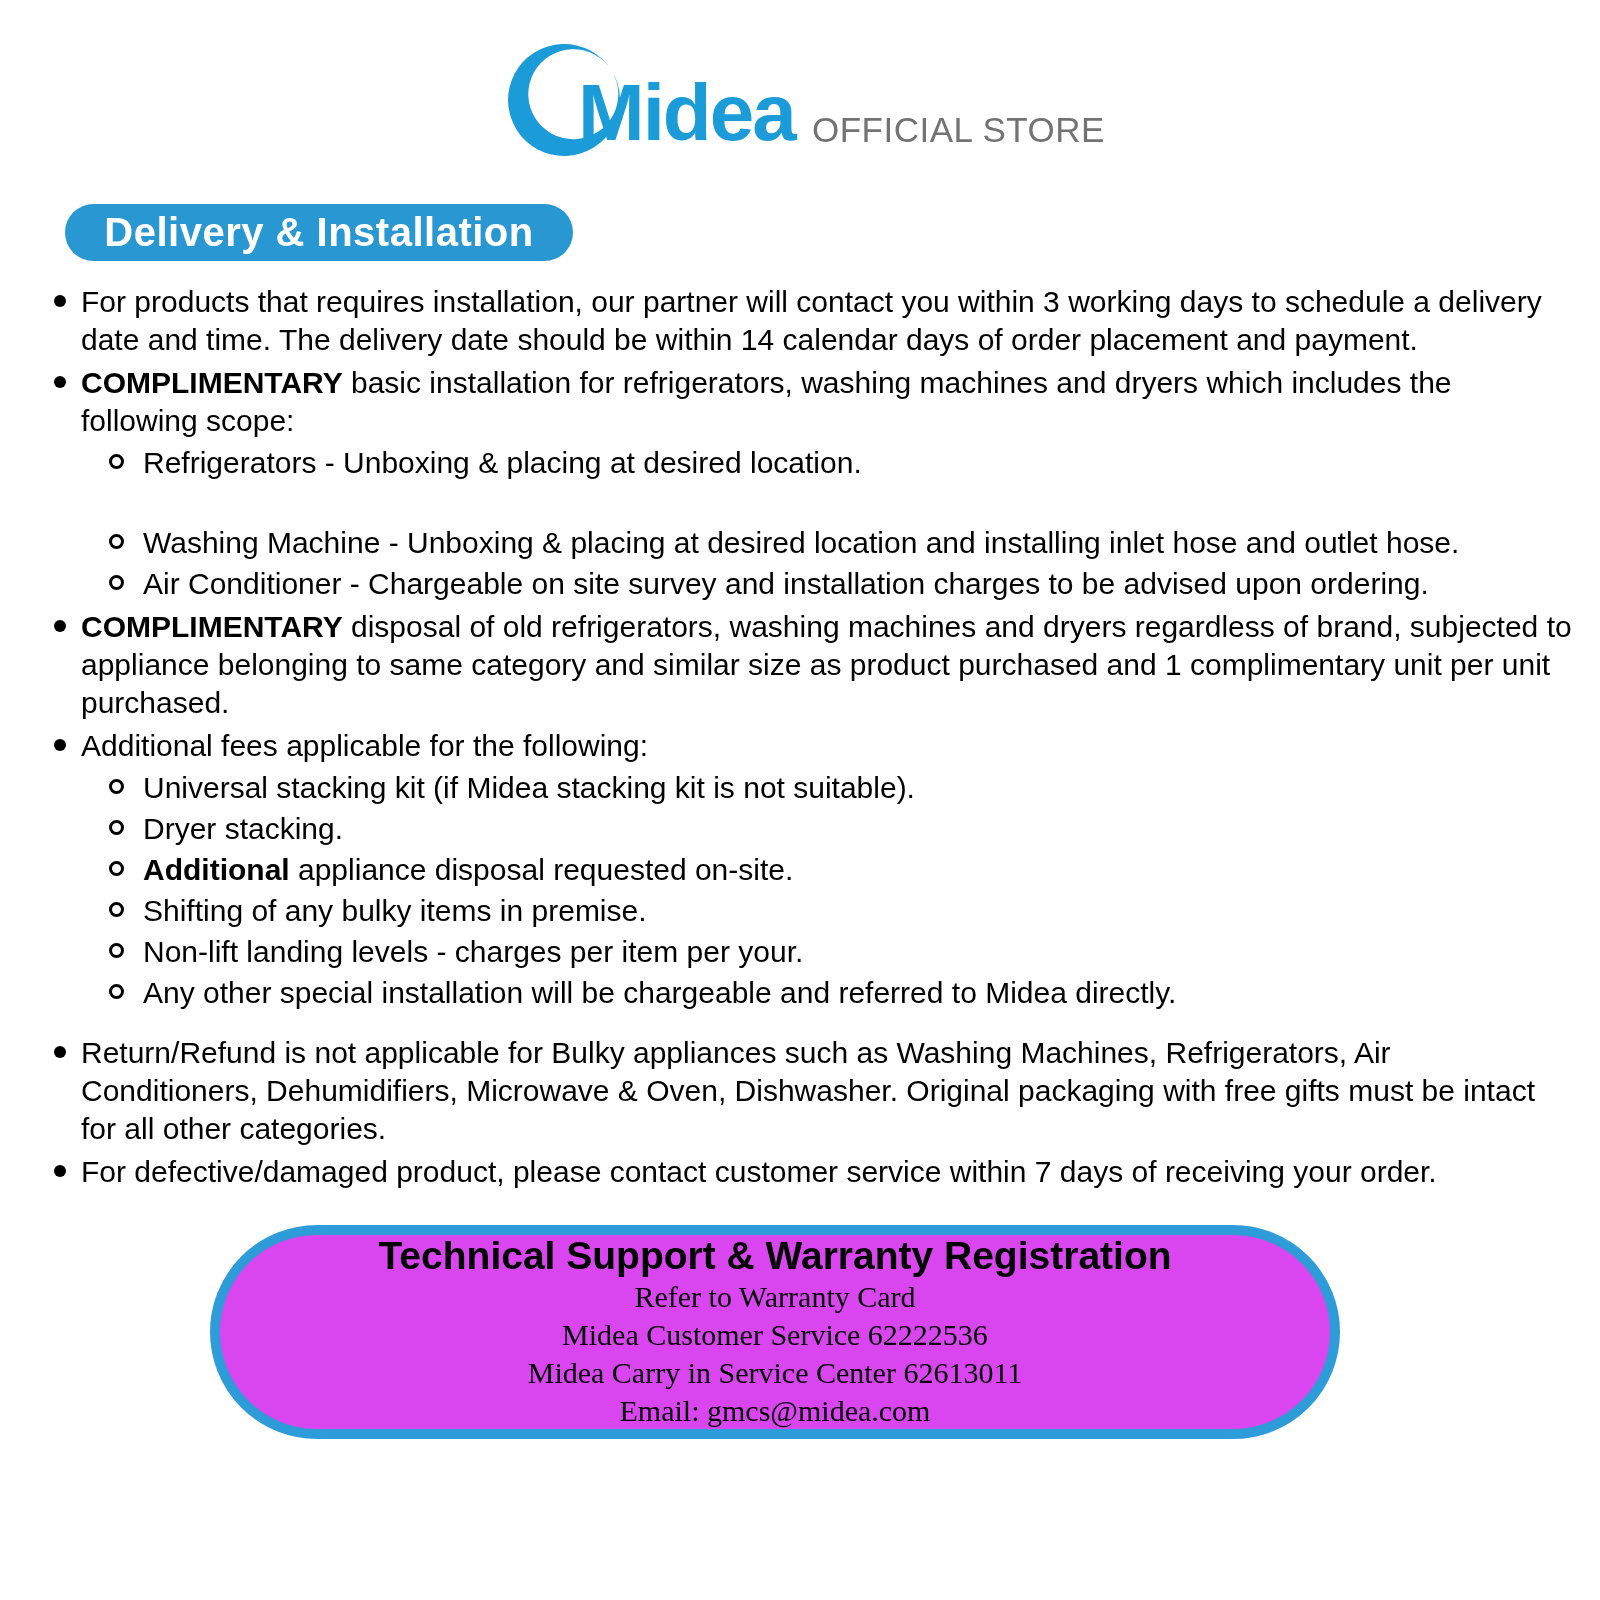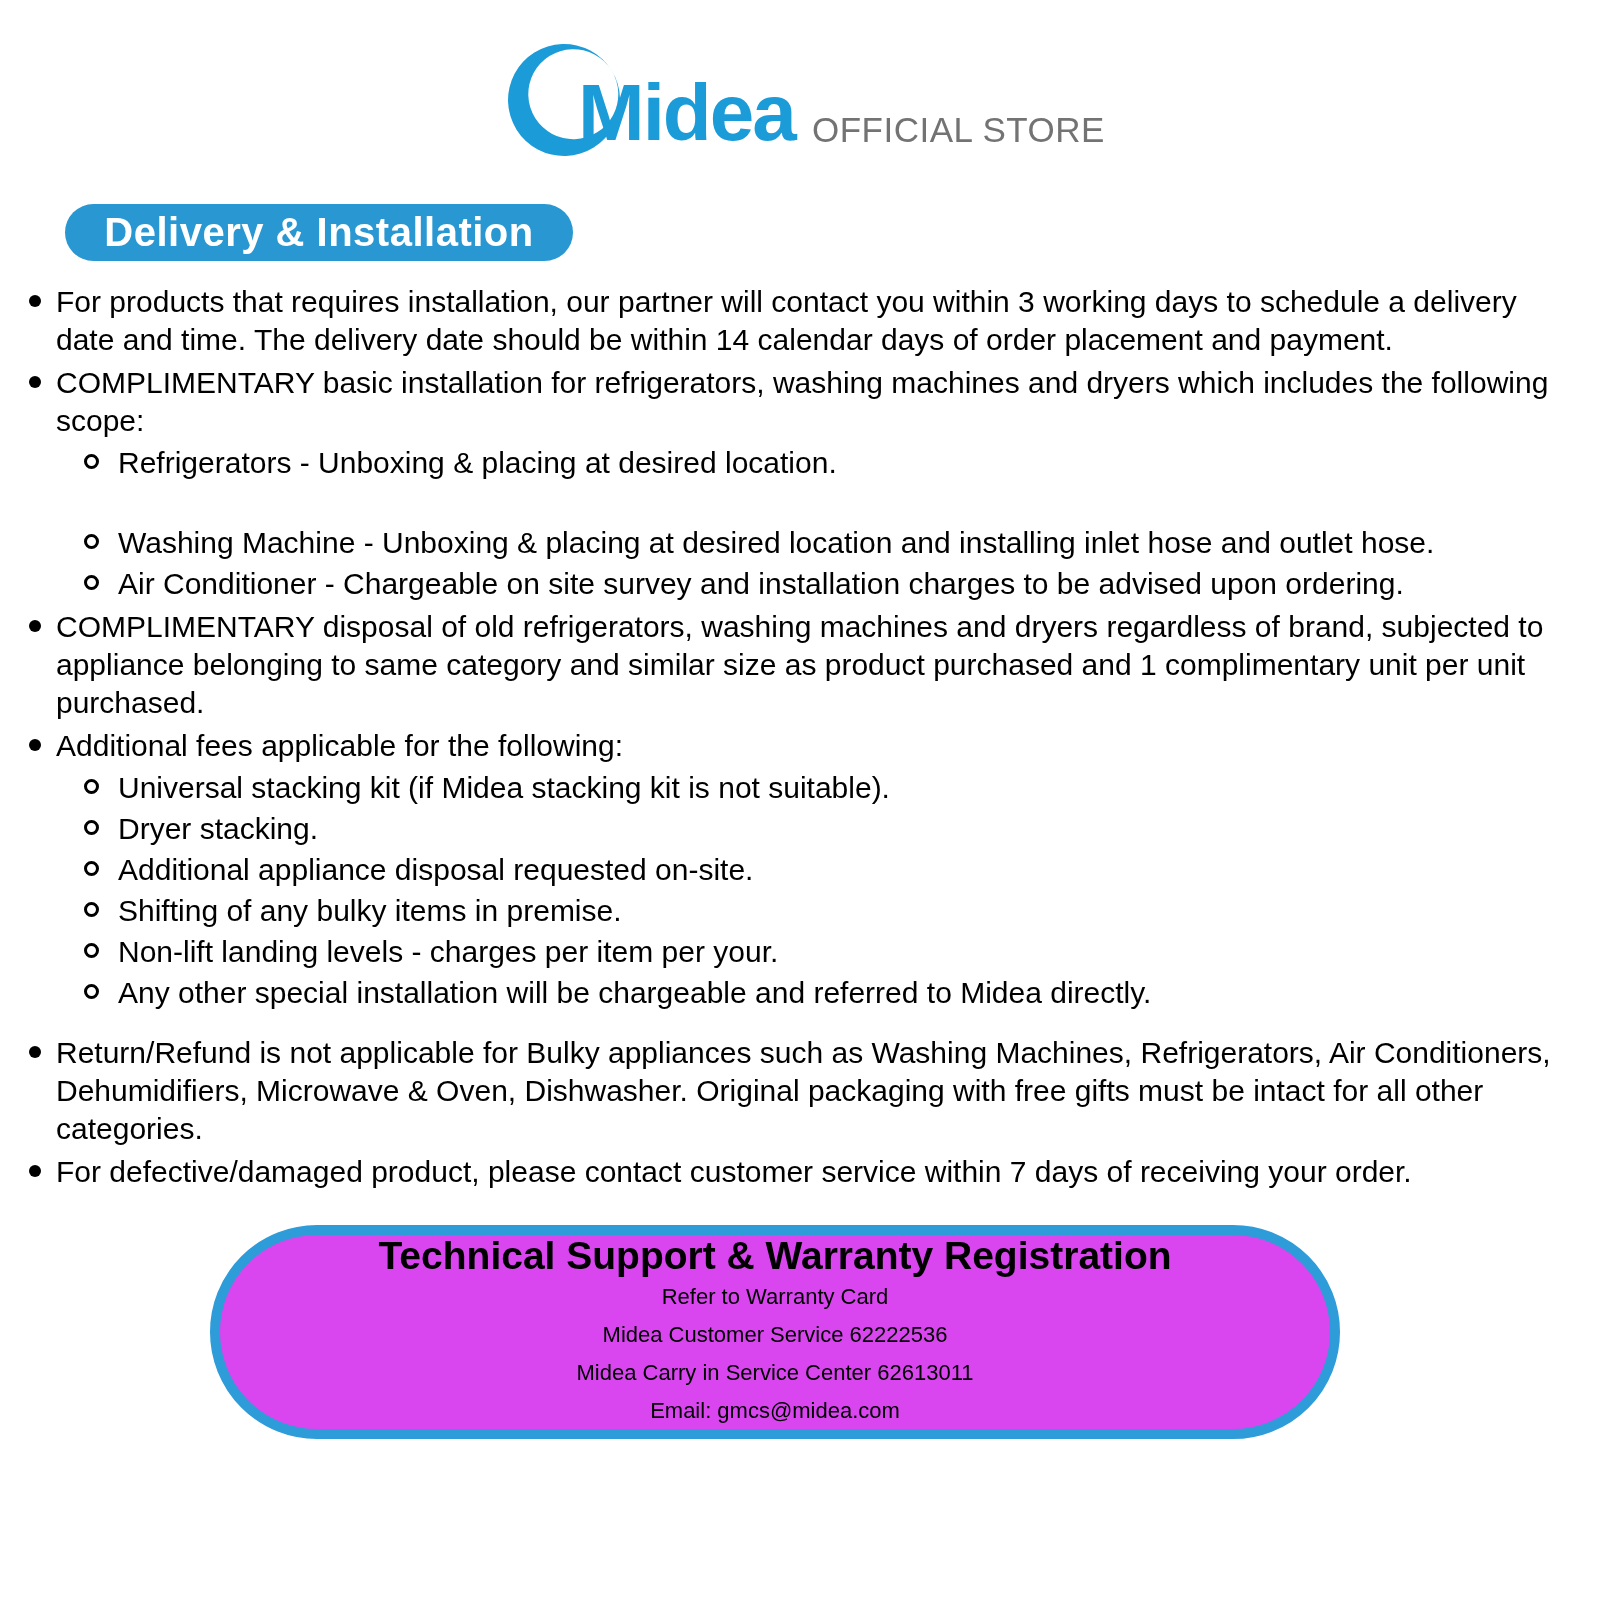--- a/index.html
+++ b/index.html
@@ -51,21 +51,21 @@
     align-items: center;
     justify-content: center;
     letter-spacing: 0.5px;
   }
   .pill-returns { margin-top: 20px; }
 
   
   .l1 {
     list-style: none;
     margin: 22px 0 0 0;
-    padding: 0 28px 0 26px;
+    padding: 0 28px 0 51px;
     font-size: 30px;
     line-height: 38px;
   }
   .l1 > li {
     position: relative;
     padding-left: 30px;
     margin-bottom: 5px;
   }
   .l1 > li::before {
     content: "";
@@ -93,21 +93,21 @@
     left: 0;
     top: 10px;
     width: 15px;
     height: 15px;
     box-sizing: border-box;
     border: 3.5px solid #000000;
     border-radius: 50%;
     background: transparent;
   }
   .gap-after { margin-bottom: 42px !important; }
-  .b { font-weight: normal; }
+  .b { font-weight: bold; }
 
   
   .support-box {
     margin: 34px 0 0 210px;
     width: 1130px;
     height: 214px;
     box-sizing: border-box;
     border: 10px solid #2E9CD9;
     border-radius: 108px;
     display: flex;
@@ -116,22 +116,23 @@
     justify-content: center;
     text-align: center;
     background: #d946ef;
   }
   .support-title {
     font-size: 39px;
     font-weight: bold;
     line-height: 44px;
   }
   .support-line {
-    font-size: 22px;
+    font-size: 30px;
     line-height: 38px;
+    font-family: Liberation Serif, serif;
   }
 </style>
 </head>
 <body>
 
 <div class="page">
 
   <header class="header">
     <svg class="logo" width="310" height="140" viewBox="0 0 310 140">
       <g transform="rotate(-32 66 64)">

